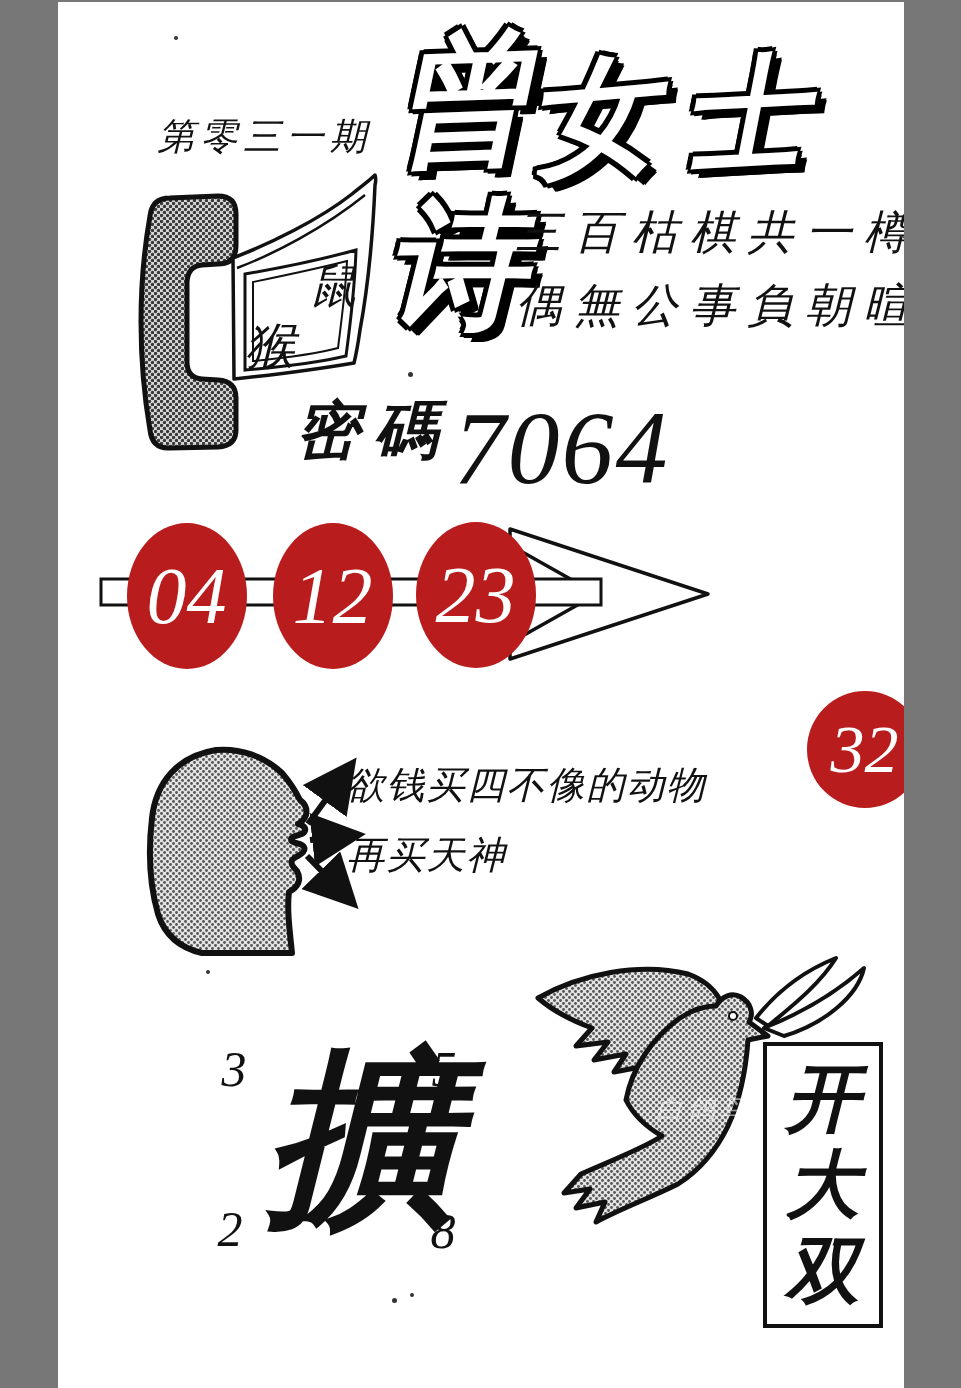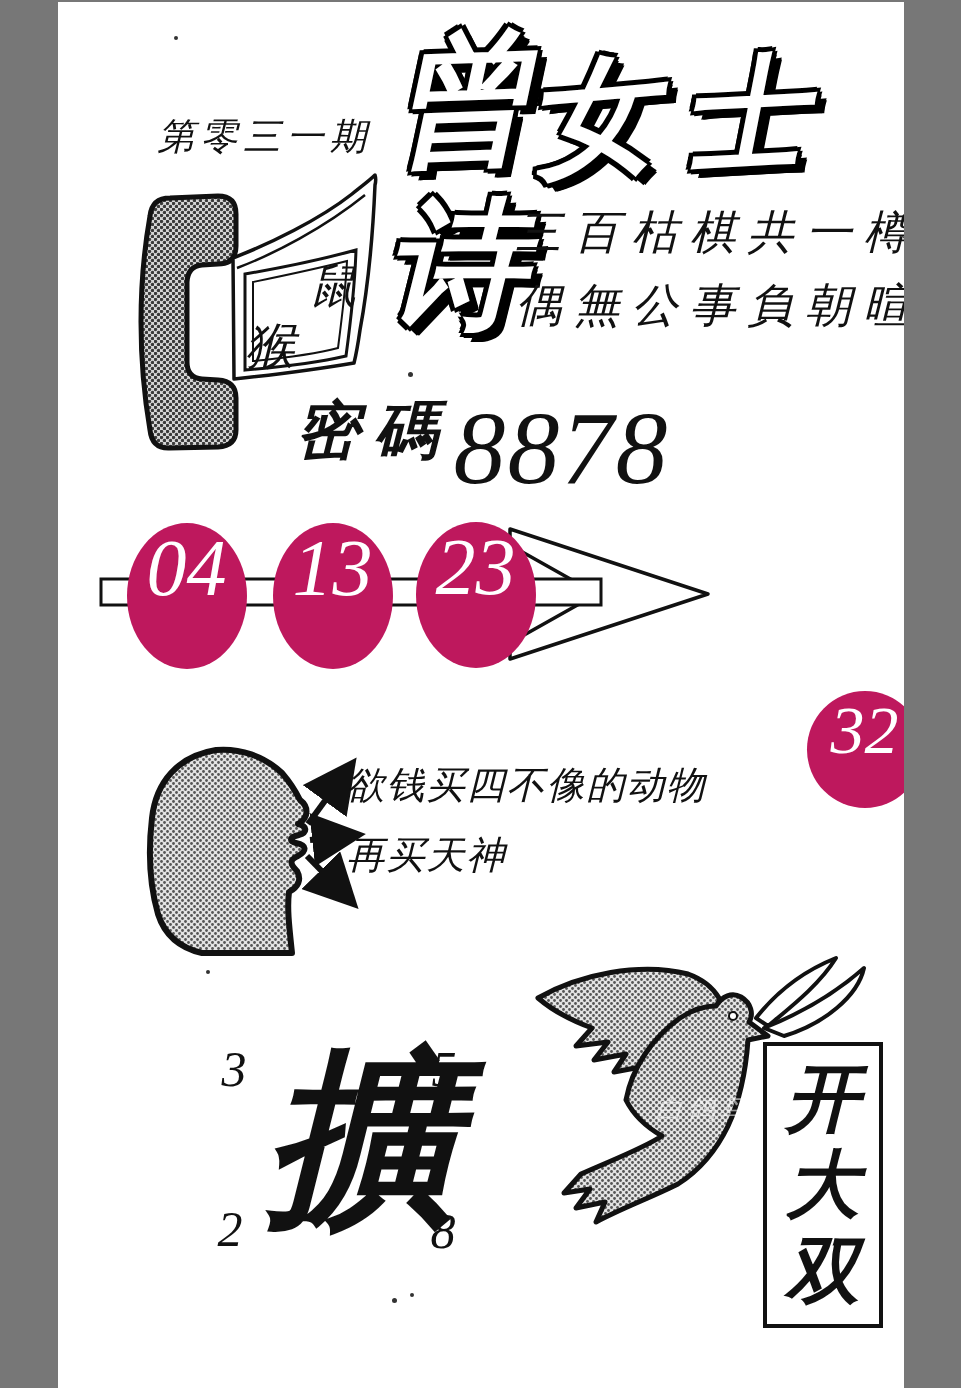--- a/index.html
+++ b/index.html
@@ -22,22 +22,22 @@
   .issue{
     position:absolute;left:100px;top:110px;font-size:37px;letter-spacing:6px;
     font-weight:400;white-space:nowrap;
   }
   .poem{position:absolute;left:458px;top:208px;font-size:46px;letter-spacing:12px;white-space:nowrap;}
   .poem .pline{line-height:1;margin:0 0 27px 0;}
   .pw{position:absolute;left:238px;top:398px;display:flex;align-items:flex-start;}
   .pw .pw-label{font-size:63px;font-weight:700;letter-spacing:16px;line-height:1;margin-bottom:6px;white-space:nowrap;}
   .pw .pw-value{font-size:104px;line-height:.92;font-weight:400;letter-spacing:2px;}
   .ball{
-    position:absolute;background:#be185d;border-radius:50%;color:#fff;
-    display:flex;align-items:flex-start;justify-content:center;
+    position:absolute;background:#b91c1c;border-radius:50%;color:#fff;
+    display:flex;align-items:center;justify-content:center;
     font-family:"Liberation Serif","DejaVu Serif",serif;
   }
   .ball.big{width:120px;height:146px;font-size:80px;}
   .ball.side{width:116px;height:117px;font-size:68px;}
   .speech-line{position:absolute;font-size:38px;letter-spacing:2px;white-space:nowrap;font-weight:500;}
   .gridnum{position:absolute;font-size:50px;font-weight:400;}
   .bigchar{position:absolute;left:208px;top:1042px;font-size:190px;line-height:1;font-weight:700;}
   .resultbox{
     position:absolute;left:705px;top:1040px;width:112px;height:268px;
     border:4px solid #111;background:#fff;display:flex;flex-direction:column;
@@ -97,34 +97,34 @@
 
   <span class="outlined" style="left:327px;top:194px;font-size:140px;">诗</span>
 
   <div class="poem">
     <div class="pline">三百枯棋共一樽</div>
     <div class="pline">偶無公事負朝暄</div>
   </div>
 
   <div class="pw">
     <span class="pw-label">密碼</span>
-    <span class="pw-value">8878</span>
+    <span class="pw-value">7064</span>
   </div>
 
   <svg class="abs" style="left:35px;top:515px;" width="630" height="160" viewBox="0 0 630 160">
     <path d="M 417,12 L 615,77 L 417,142 Z" fill="#fff" stroke="#111" stroke-width="3.5" stroke-linejoin="round"></path>
     <path d="M 424,32 L 504,77 L 424,122 Z" fill="#fff" stroke="#111" stroke-width="3.5" stroke-linejoin="round"></path>
     <rect x="8" y="62" width="500" height="26" fill="#fff" stroke="#111" stroke-width="3"></rect>
   </svg>
 
   <div class="ball big" style="left:69px;top:521px;">
     <span>04</span>
   </div>
   <div class="ball big" style="left:215px;top:521px;">
-    <span>13</span>
+    <span>12</span>
   </div>
   <div class="ball big" style="left:358px;top:520px;">
     <span>23</span>
   </div>
 
   <div class="ball side" style="left:749px;top:689px;">
     <span>32</span>
   </div>
 
   <svg class="abs" style="left:78px;top:738px;" width="235" height="220" viewBox="0 0 235 220">

